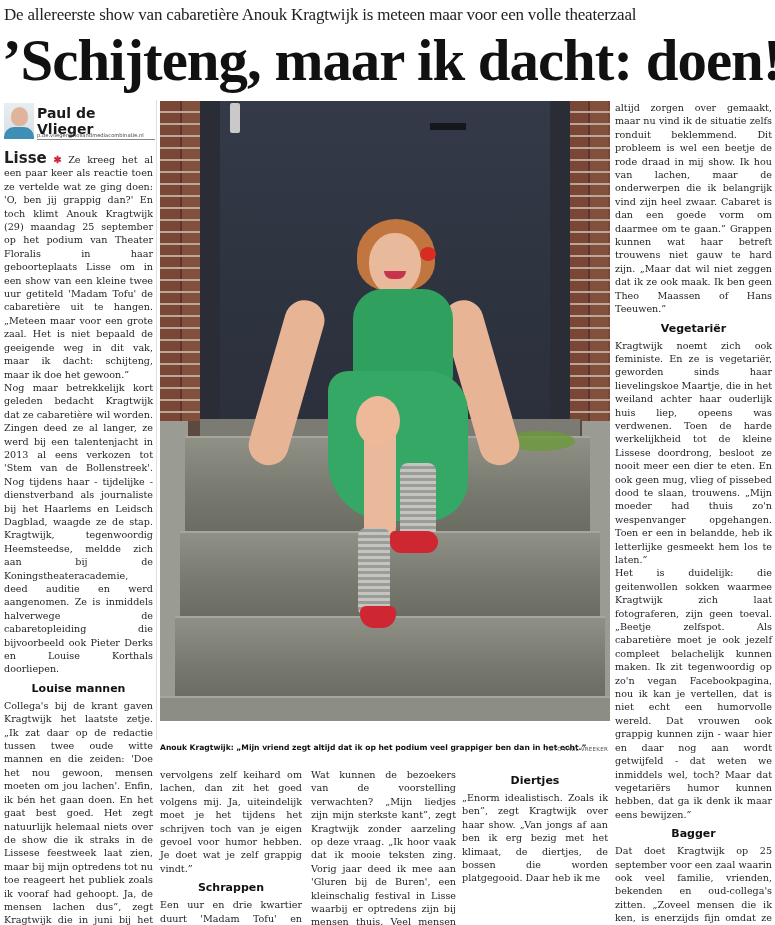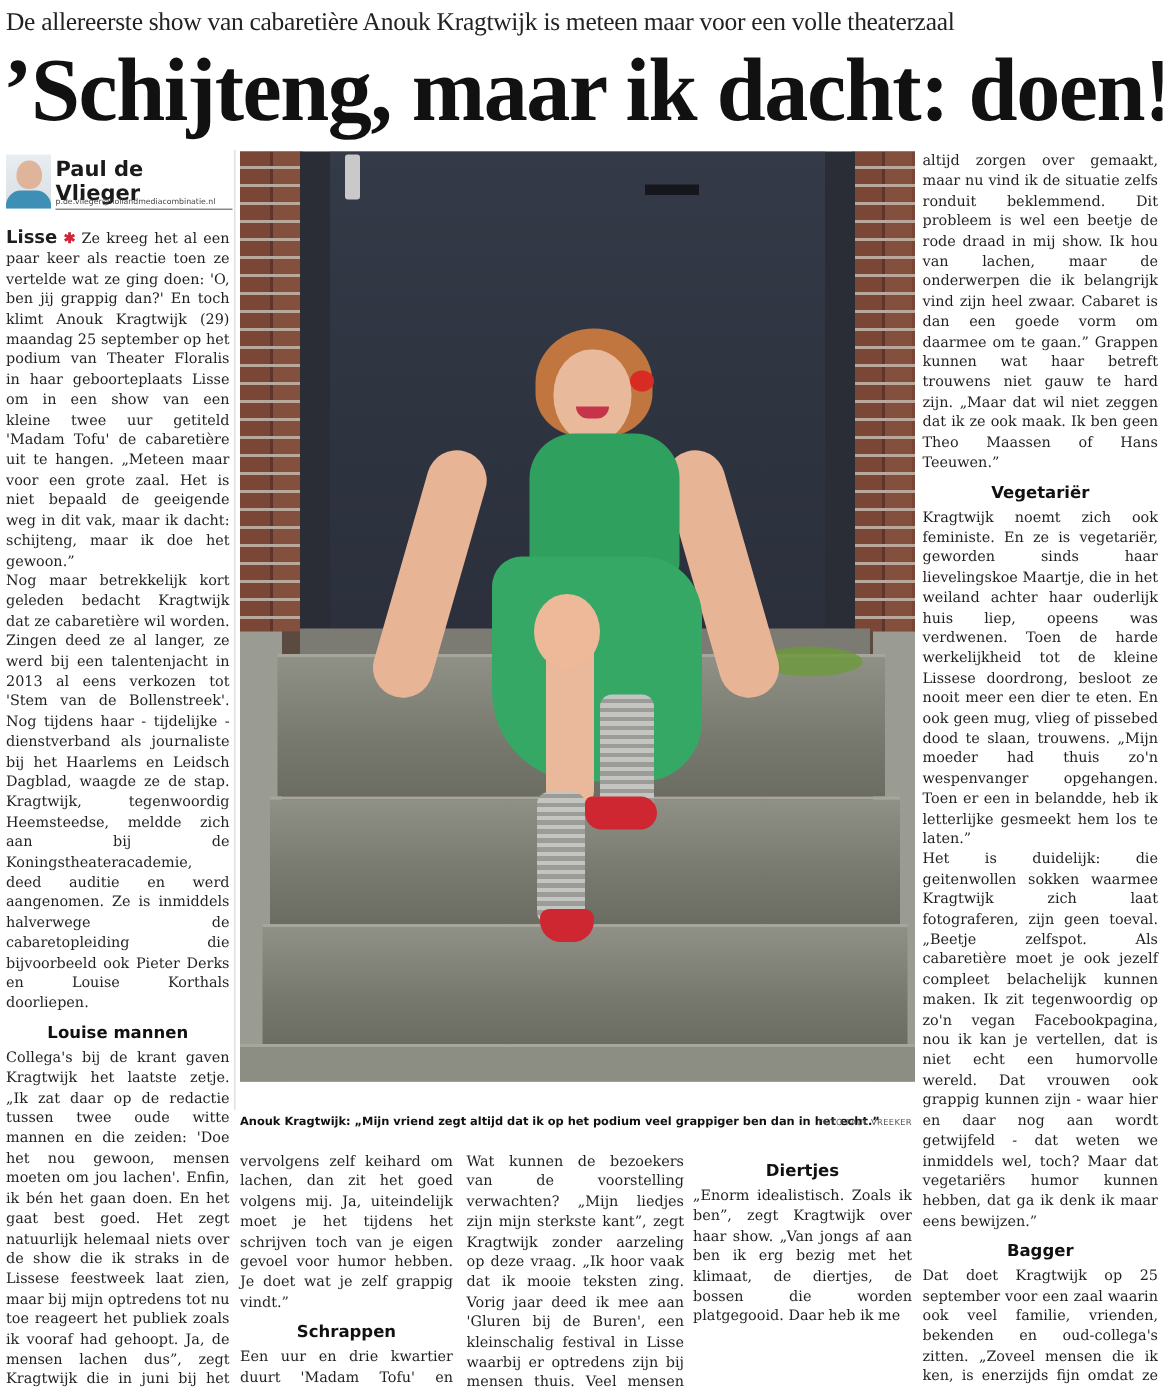--- a/index.html
+++ b/index.html
@@ -43,21 +43,21 @@
   .avatar .body { position: absolute; left: 0; top: 24px; width: 30px; height: 14px; border-radius: 10px 10px 0 0; background: #3d8fb6; }
   .byline-name {
     position: absolute; left: 33px; top: 2px;
     font-family: "DejaVu Sans", sans-serif; font-weight: bold; font-size: 14px; color: #1a1a1a;
   }
   .byline-email {
     position: absolute; left: 33px; top: 29px; width: 118px;
     font-family: "DejaVu Sans", sans-serif; font-size: 5.2px; color: #444;
     border-bottom: 1px solid #888; padding-bottom: 1px; white-space: nowrap;
   }
-  .dateline { font-family: "DejaVu Sans", sans-serif; font-weight: bold; font-size: 12px; }
+  .dateline { font-family: "DejaVu Sans", sans-serif; font-weight: bold; font-size: 15px; }
   .star { color: #d0253a; font-weight: bold; }
 
   .photo {
     position: absolute; left: 160px; top: 101px; width: 450px; height: 620px; overflow: hidden;
     background: #5a4a40;
   }
   .brick-l, .brick-r {
     position: absolute; top: 0; height: 320px;
     background-color: #6e3f34;
     background-image:

